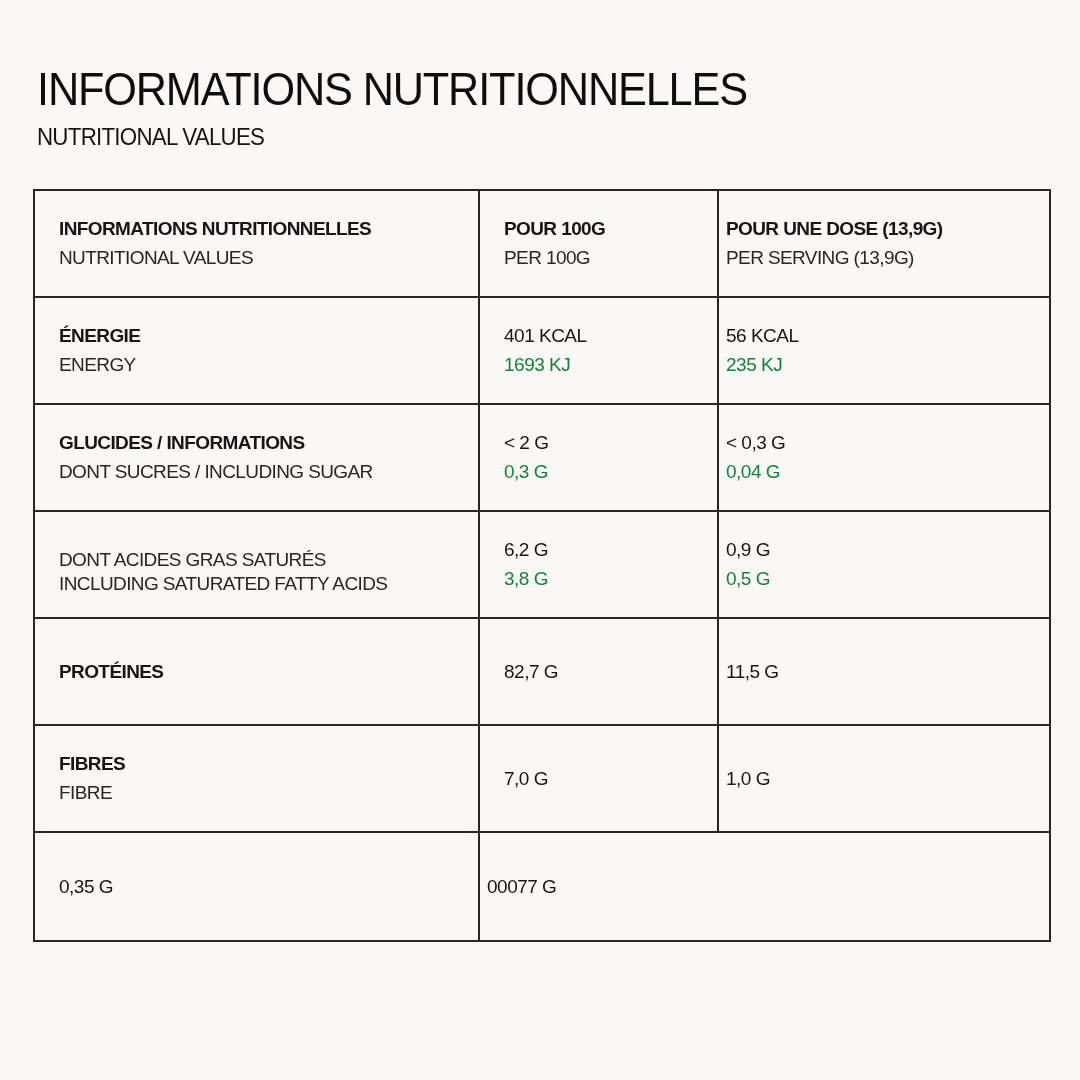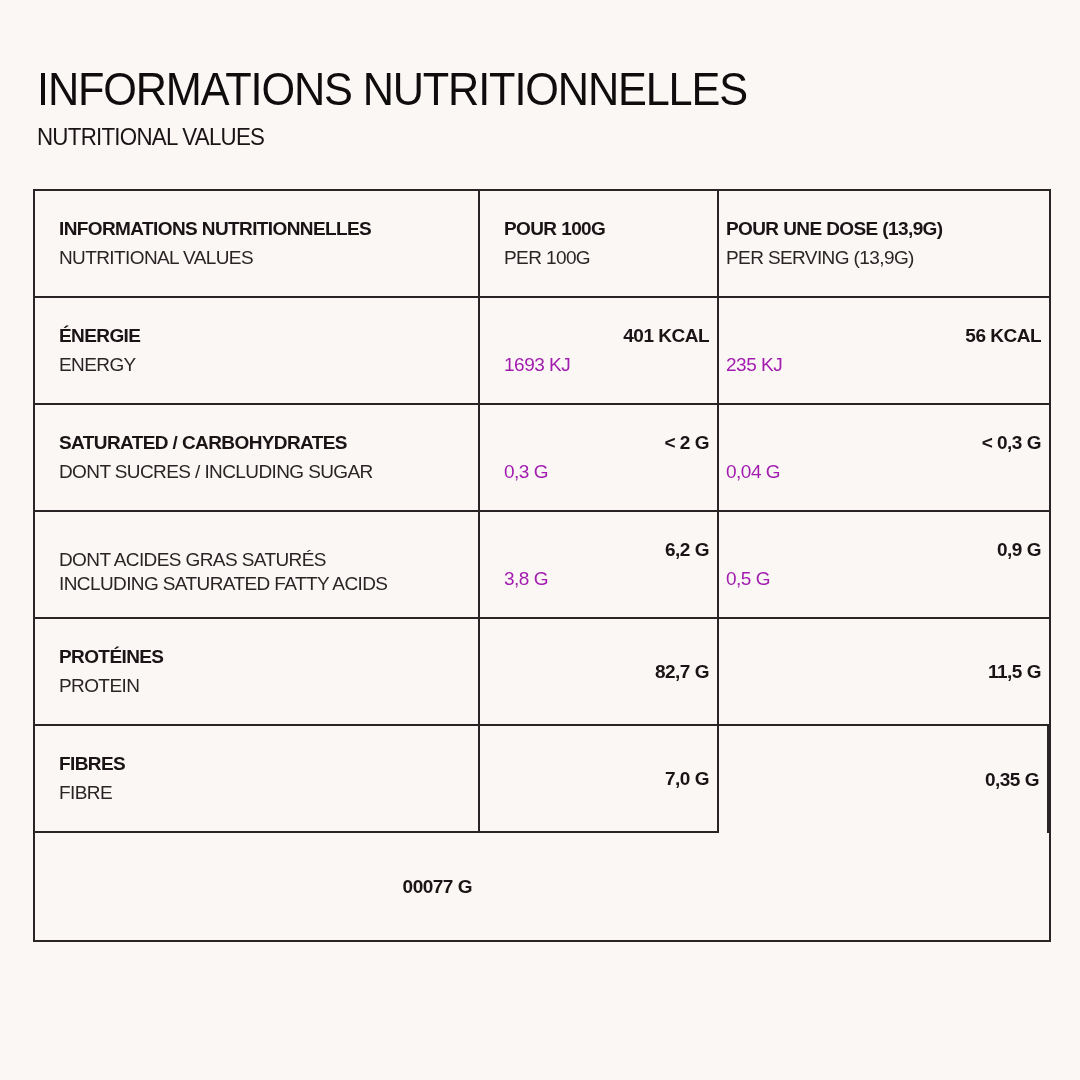--- a/index.html
+++ b/index.html
@@ -82,33 +82,32 @@
       color: #2a2426;
       margin-top: 3px;
       white-space: nowrap;
     }
     .light.tight {
       margin-top: 13px;
       line-height: 21px;
     }
     .value-bold {
       font-size: 19px;
-      font-weight: 700;
+      font-weight: 400;
       letter-spacing: -0.5px;
       line-height: 26px;
       color: #1a1416;
       white-space: nowrap;
-      text-align: right;
     }
     .value-light {
       font-size: 19px;
       font-weight: 400;
       letter-spacing: -0.5px;
       line-height: 26px;
-      color: #a21caf;
+      color: #15803d;
       margin-top: 3px;
       white-space: nowrap;
     }
   </style>
 </head>
 <body>
 
 <div class="title">INFORMATIONS NUTRITIONNELLES</div>
 <div class="subtitle">NUTRITIONAL VALUES</div>
 
@@ -134,21 +133,21 @@
   <div class="cell val">
     <div class="value-bold">401 KCAL</div>
     <div class="value-light">1693 KJ</div>
   </div>
   <div class="cell val2 last-col">
     <div class="value-bold">56 KCAL</div>
     <div class="value-light">235 KJ</div>
   </div>
 
   <div class="cell">
-    <div class="strong">SATURATED / CARBOHYDRATES</div>
+    <div class="strong">GLUCIDES / INFORMATIONS</div>
     <div class="light">DONT SUCRES / INCLUDING SUGAR</div>
   </div>
   <div class="cell val">
     <div class="value-bold">&lt; 2 G</div>
     <div class="value-light">0,3 G</div>
   </div>
   <div class="cell val2 last-col">
     <div class="value-bold">&lt; 0,3 G</div>
     <div class="value-light">0,04 G</div>
   </div>
@@ -161,36 +160,38 @@
     <div class="value-bold">6,2 G</div>
     <div class="value-light">3,8 G</div>
   </div>
   <div class="cell val2 last-col">
     <div class="value-bold">0,9 G</div>
     <div class="value-light">0,5 G</div>
   </div>
 
   <div class="cell">
     <div class="strong">PROTÉINES</div>
-    <div class="light">PROTEIN</div>
   </div>
   <div class="cell val">
     <div class="value-bold">82,7 G</div>
   </div>
   <div class="cell val2 last-col">
     <div class="value-bold">11,5 G</div>
   </div>
 
   <div class="cell">
     <div class="strong">FIBRES</div>
     <div class="light">FIBRE</div>
   </div>
   <div class="cell val">
     <div class="value-bold">7,0 G</div>
   </div>
+  <div class="cell val2 last-col">
+    <div class="value-bold">1,0 G</div>
+  </div>
 
   <div class="cell val last-row">
     <div class="value-bold">0,35 G</div>
   </div>
   <div class="cell val2 last-col last-row">
     <div class="value-bold">00077 G</div>
   </div>
 </div>
 
 </body></html>

